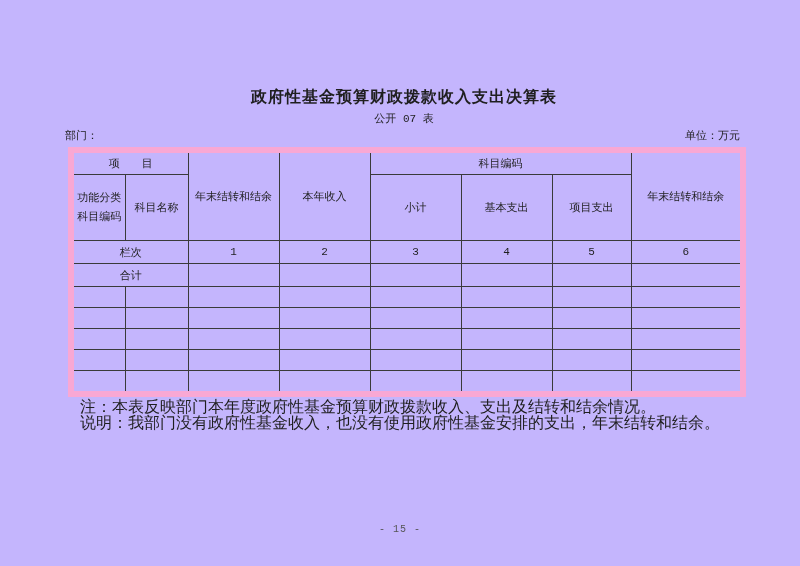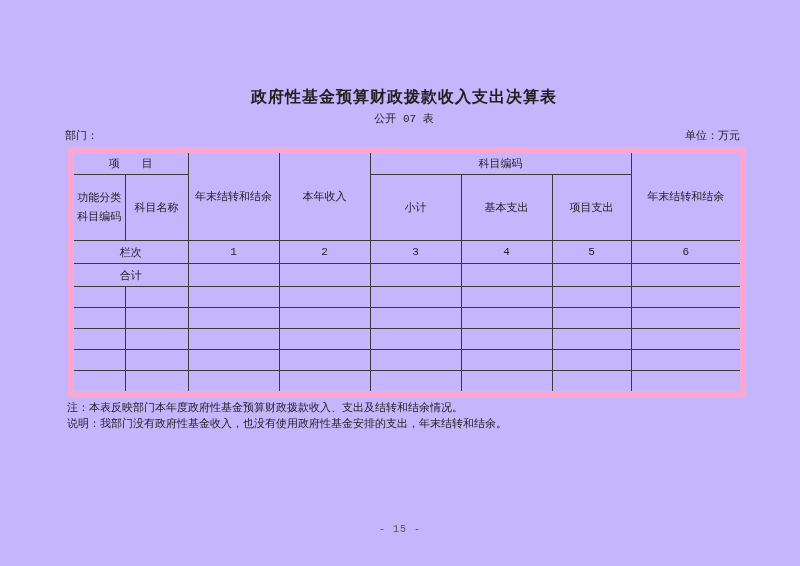--- a/index.html
+++ b/index.html
@@ -59,24 +59,24 @@
   }
   td.col-thick { border-left-width: 2px; border-left-color: #1f1f1f; margin-left: 40px; }
   tr.r-a td { height: 21px; }
   tr.r-b td { height: 65px; }
   tr.r-idx td { height: 22px; }
   tr.r-total td { height: 22px; }
   tr.r-empty td { height: 20px; }
   td.two-line { white-space: pre-line; line-height: 1.7; }
   .note {
     position: absolute;
-    left: 67px;
+    left: 80px;
     width: 700px;
     margin: 0;
-    font-size: 11px;
+    font-size: 16px;
     line-height: 16px;
   }
   .note-1 { top: 400px; }
   .note-2 { top: 416px; }
   .page-number {
     position: absolute;
     top: 524px;
     left: 0;
     width: 800px;
     text-align: center;

